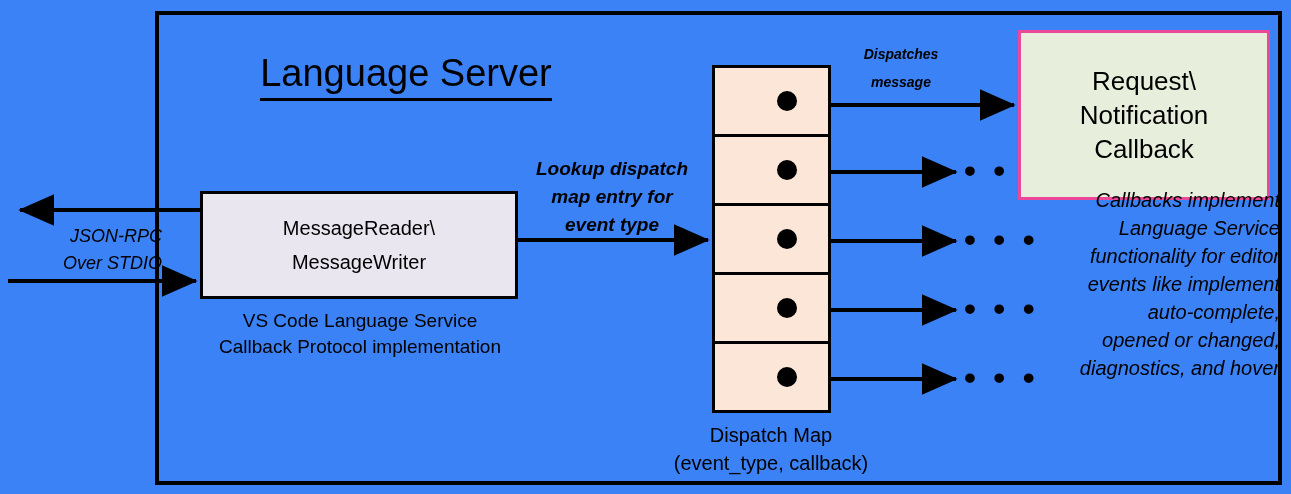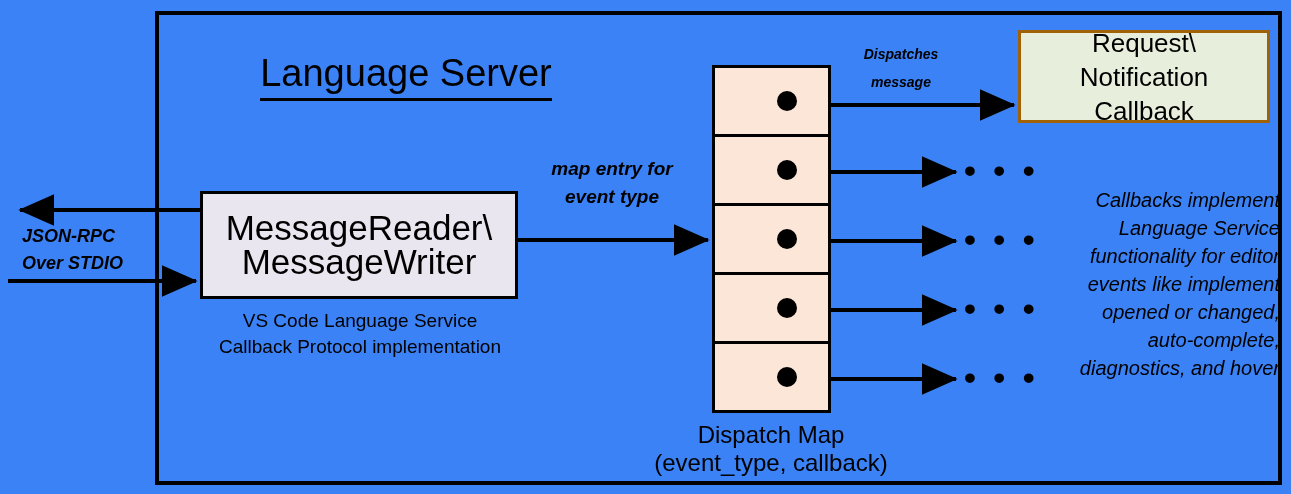--- a/index.html
+++ b/index.html
@@ -38,40 +38,40 @@
 
   
   #msg-box{
     left:200px;top:191px;
     width:318px;height:108px;
     background:#EAE6F0;
     border:3px solid #000;
     box-sizing:border-box;
     display:flex;align-items:center;justify-content:center;
     text-align:center;
-    font-size:35px;
+    font-size:20px;
     line-height:34px;
   }
   #msg-caption{
     left:195px;top:308px;
     width:330px;
     text-align:center;
     font-size:19px;
     line-height:26px;
   }
 
   
   #jsonrpc-label{
     left:22px;top:223px;
     width:140px;
-    text-align:left;
+    text-align:right;
     font-size:18px;
     line-height:27px;
     font-style:italic;
-    font-weight:bold;
+    font-weight:normal;
   }
 
   
   #lookup-label{
     left:516px;top:155px;
     width:192px;
     text-align:center;
     font-size:19px;
     line-height:28px;
     font-style:italic;
@@ -111,30 +111,30 @@
     width:20px;height:20px;
     margin-top:-10px;
     border-radius:50%;
     background:#000;
   }
 
   #dispatch-caption{
     left:640px;top:421px;
     width:262px;
     text-align:center;
-    font-size:24px;
+    font-size:20px;
     line-height:28px;
   }
 
   
   #callback-box{
     left:1018px;top:30px;
-    width:252px;height:93px;
+    width:252px;height:170px;
     background:#E8EEDC;
-    border:3px solid #a16207;
+    border:3px solid #ec4899;
     box-sizing:border-box;
     display:flex;align-items:center;justify-content:center;
     text-align:center;
     font-size:26px;
     line-height:34px;
   }
   #callback-caption{
     left:1008px;top:186px;
     width:272px;
     text-align:right;
@@ -213,20 +213,21 @@
       <div>MessageReader\</div>
       <div>MessageWriter</div>
     </div>
   </div>
   <div class="abs" id="msg-caption">
     <div>VS Code Language Service</div>
     <div>Callback Protocol implementation</div>
   </div>
 
   <div class="abs" id="lookup-label">
+    <div>Lookup dispatch</div>
     <div>map entry for</div>
     <div>event type</div>
   </div>
 
   <div class="abs" id="dispatches-label">
     <div>Dispatches</div>
     <div>message</div>
   </div>
 
   <div class="abs" id="dispatch-map">
@@ -263,18 +264,18 @@
       <div>Notification</div>
       <div>Callback</div>
     </div>
   </div>
 
   <div class="abs" id="callback-caption">
     <div>Callbacks implement</div>
     <div>Language Service</div>
     <div>functionality for editor</div>
     <div>events like implement</div>
+    <div>auto-complete,</div>
     <div>opened or changed,</div>
-    <div>auto-complete,</div>
     <div>diagnostics, and hover</div>
   </div>
 
 </div>
 
 </body></html>

